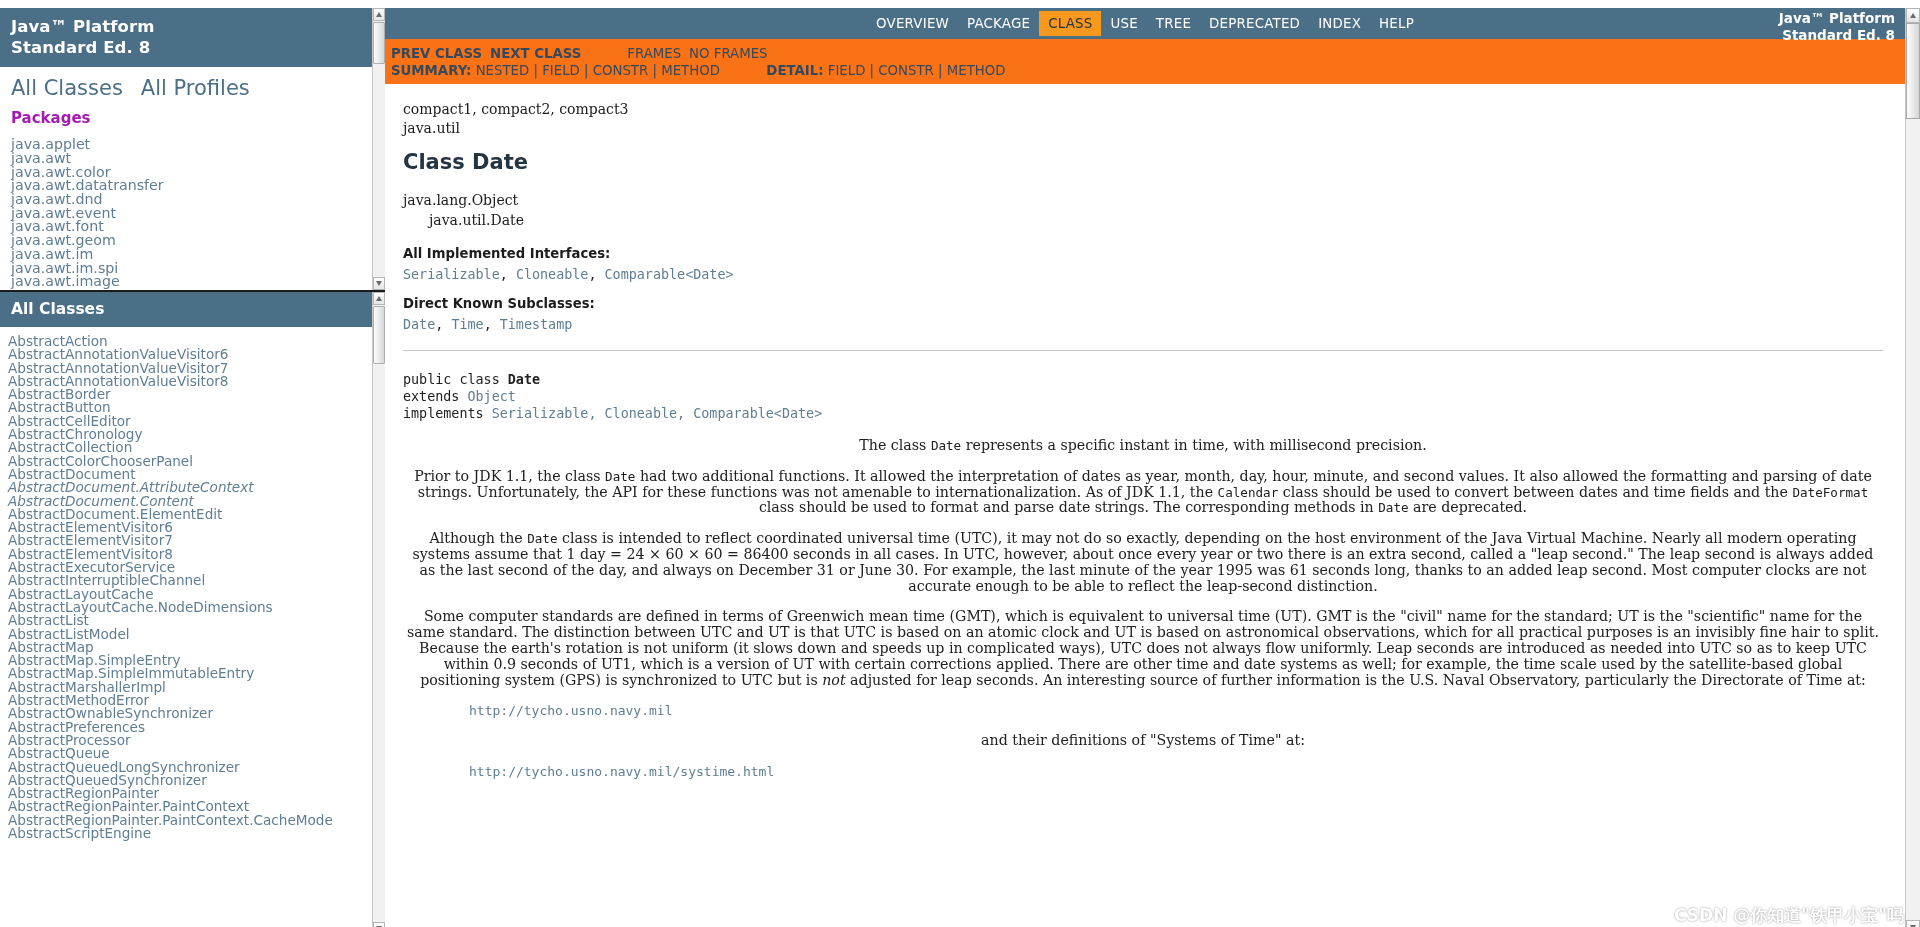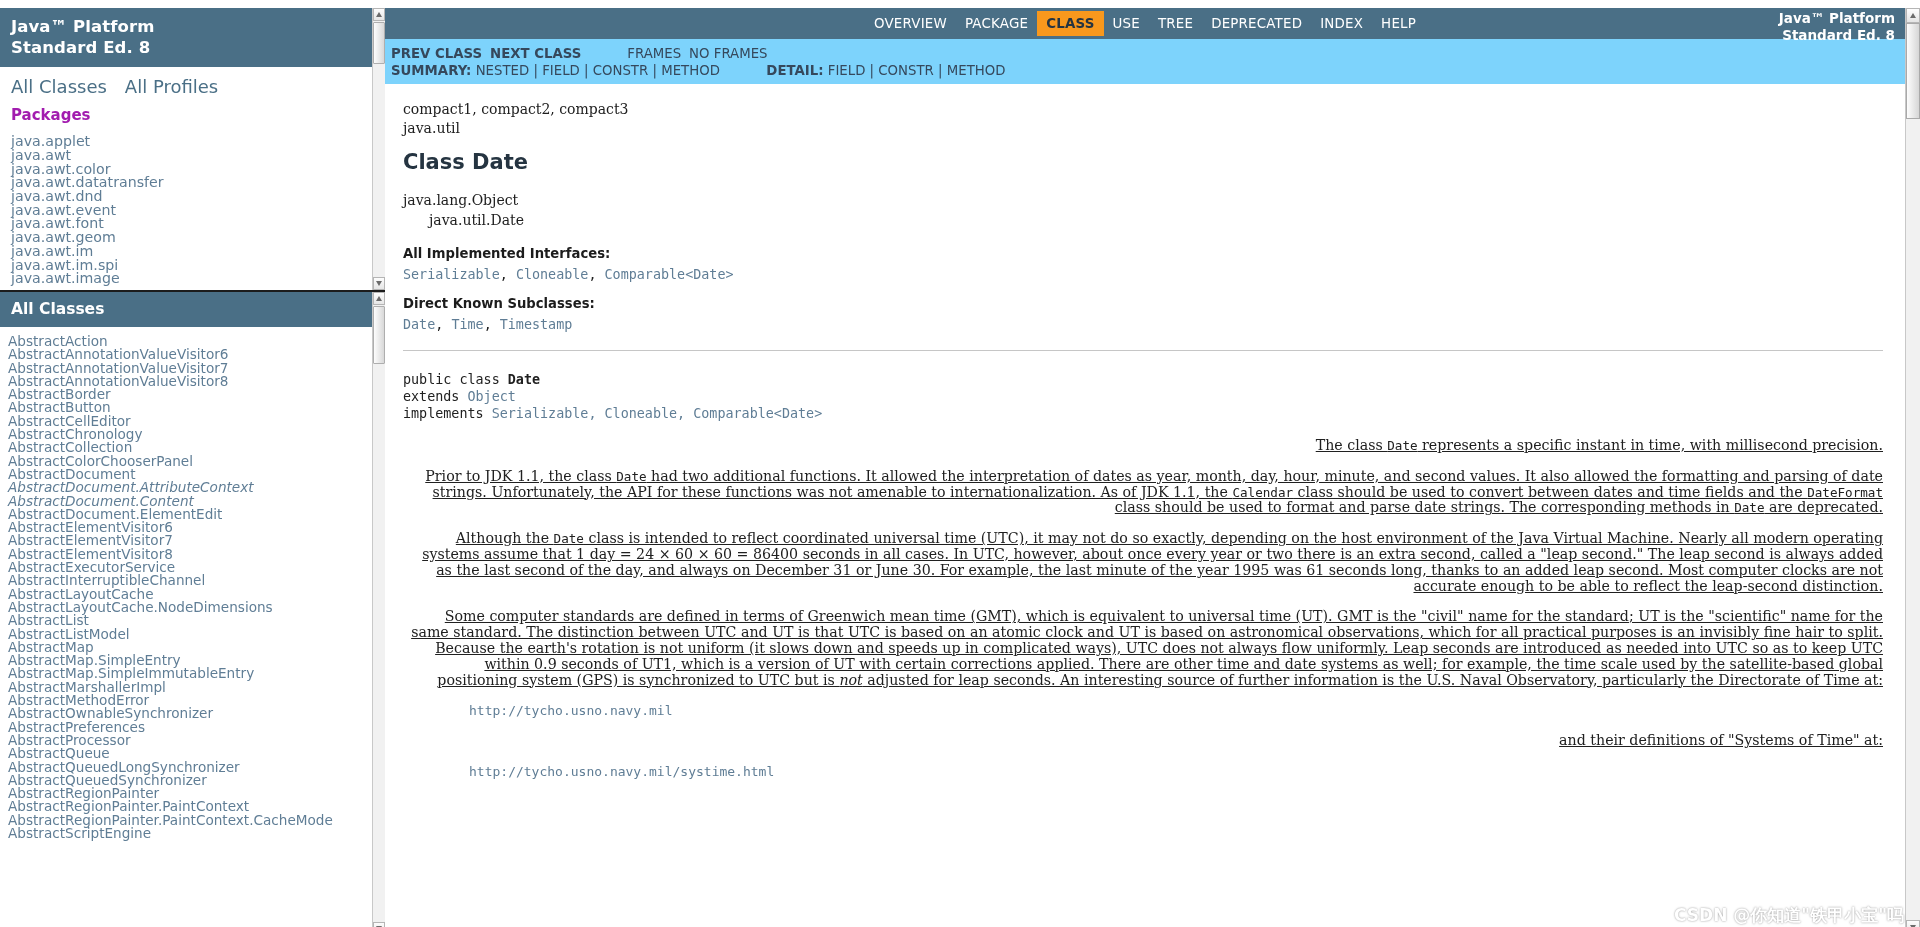--- a/index.html
+++ b/index.html
@@ -64,21 +64,21 @@
   .allclasses-bar {
     background: #4a6f86;
     color: #ffffff;
     font-weight: bold;
     font-size: 15.5px;
     padding: 8px 0 9px 11px;
   }
 
   .links-row {
     padding: 9px 0 6px 11px;
-    font-size: 18px;
+    font-size: 21px;
     color: #4a6f86;
   }
   .links-row a {
     color: #4a6f86;
     text-decoration: none;
     margin-right: 18px;
     cursor: pointer;
   }
 
   .section-head {
@@ -186,34 +186,34 @@
   .topnav li {
     color: #ffffff;
     font-size: 13.4px;
     padding: 5px 9px;
     cursor: pointer;
     letter-spacing: 0.2px;
   }
   .topnav li.active {
     background: #f8981d;
     color: #253441;
-    font-weight: bold;
+    font-weight: normal;
   }
   .about {
     position: absolute;
     right: 10px; top: 2px;
     color: #ffffff;
     font-weight: bold;
     font-size: 13.5px;
     line-height: 1.25;
     text-align: right;
   }
 
   .subnav {
-    background: #7dd3fc;
+    background: #f97316;
     padding: 6px 8px 5px 6px;
     font-size: 13.3px;
     color: #35485c;
   }
   .subnav .row { padding: 1px 0; }
   .subnav b { font-weight: bold; color: #35485c; }
   .subnav .navlink { cursor: pointer; color: #35485c; }
   .subnav .grp { display: inline-block; margin-right: 8px; }
   .subnav .gap { display: inline-block; width: 38px; }
   .subnav .dis { color: #35485c; }
@@ -279,22 +279,21 @@
   .decl .kw { color: #202020; }
   .decl .name { font-weight: bold; color: #202020; }
   .decl a { color: #5f7d95; text-decoration: none; cursor: pointer; }
 
   .para {
     font-family: "DejaVu Serif", "Liberation Serif", serif;
     font-size: 14.2px;
     line-height: 15.8px;
     color: #202020;
     margin: 0 0 15px 0;
-    text-align: right;
-    text-decoration: underline;
+    text-align: center;
   }
   .para code, .mono {
     font-family: "DejaVu Sans Mono", "Liberation Mono", monospace;
     font-size: 12.6px;
   }
   .para i { font-style: italic; }
 
   .urlblock {
     font-family: "DejaVu Sans Mono", "Liberation Mono", monospace;
     font-size: 13px;

